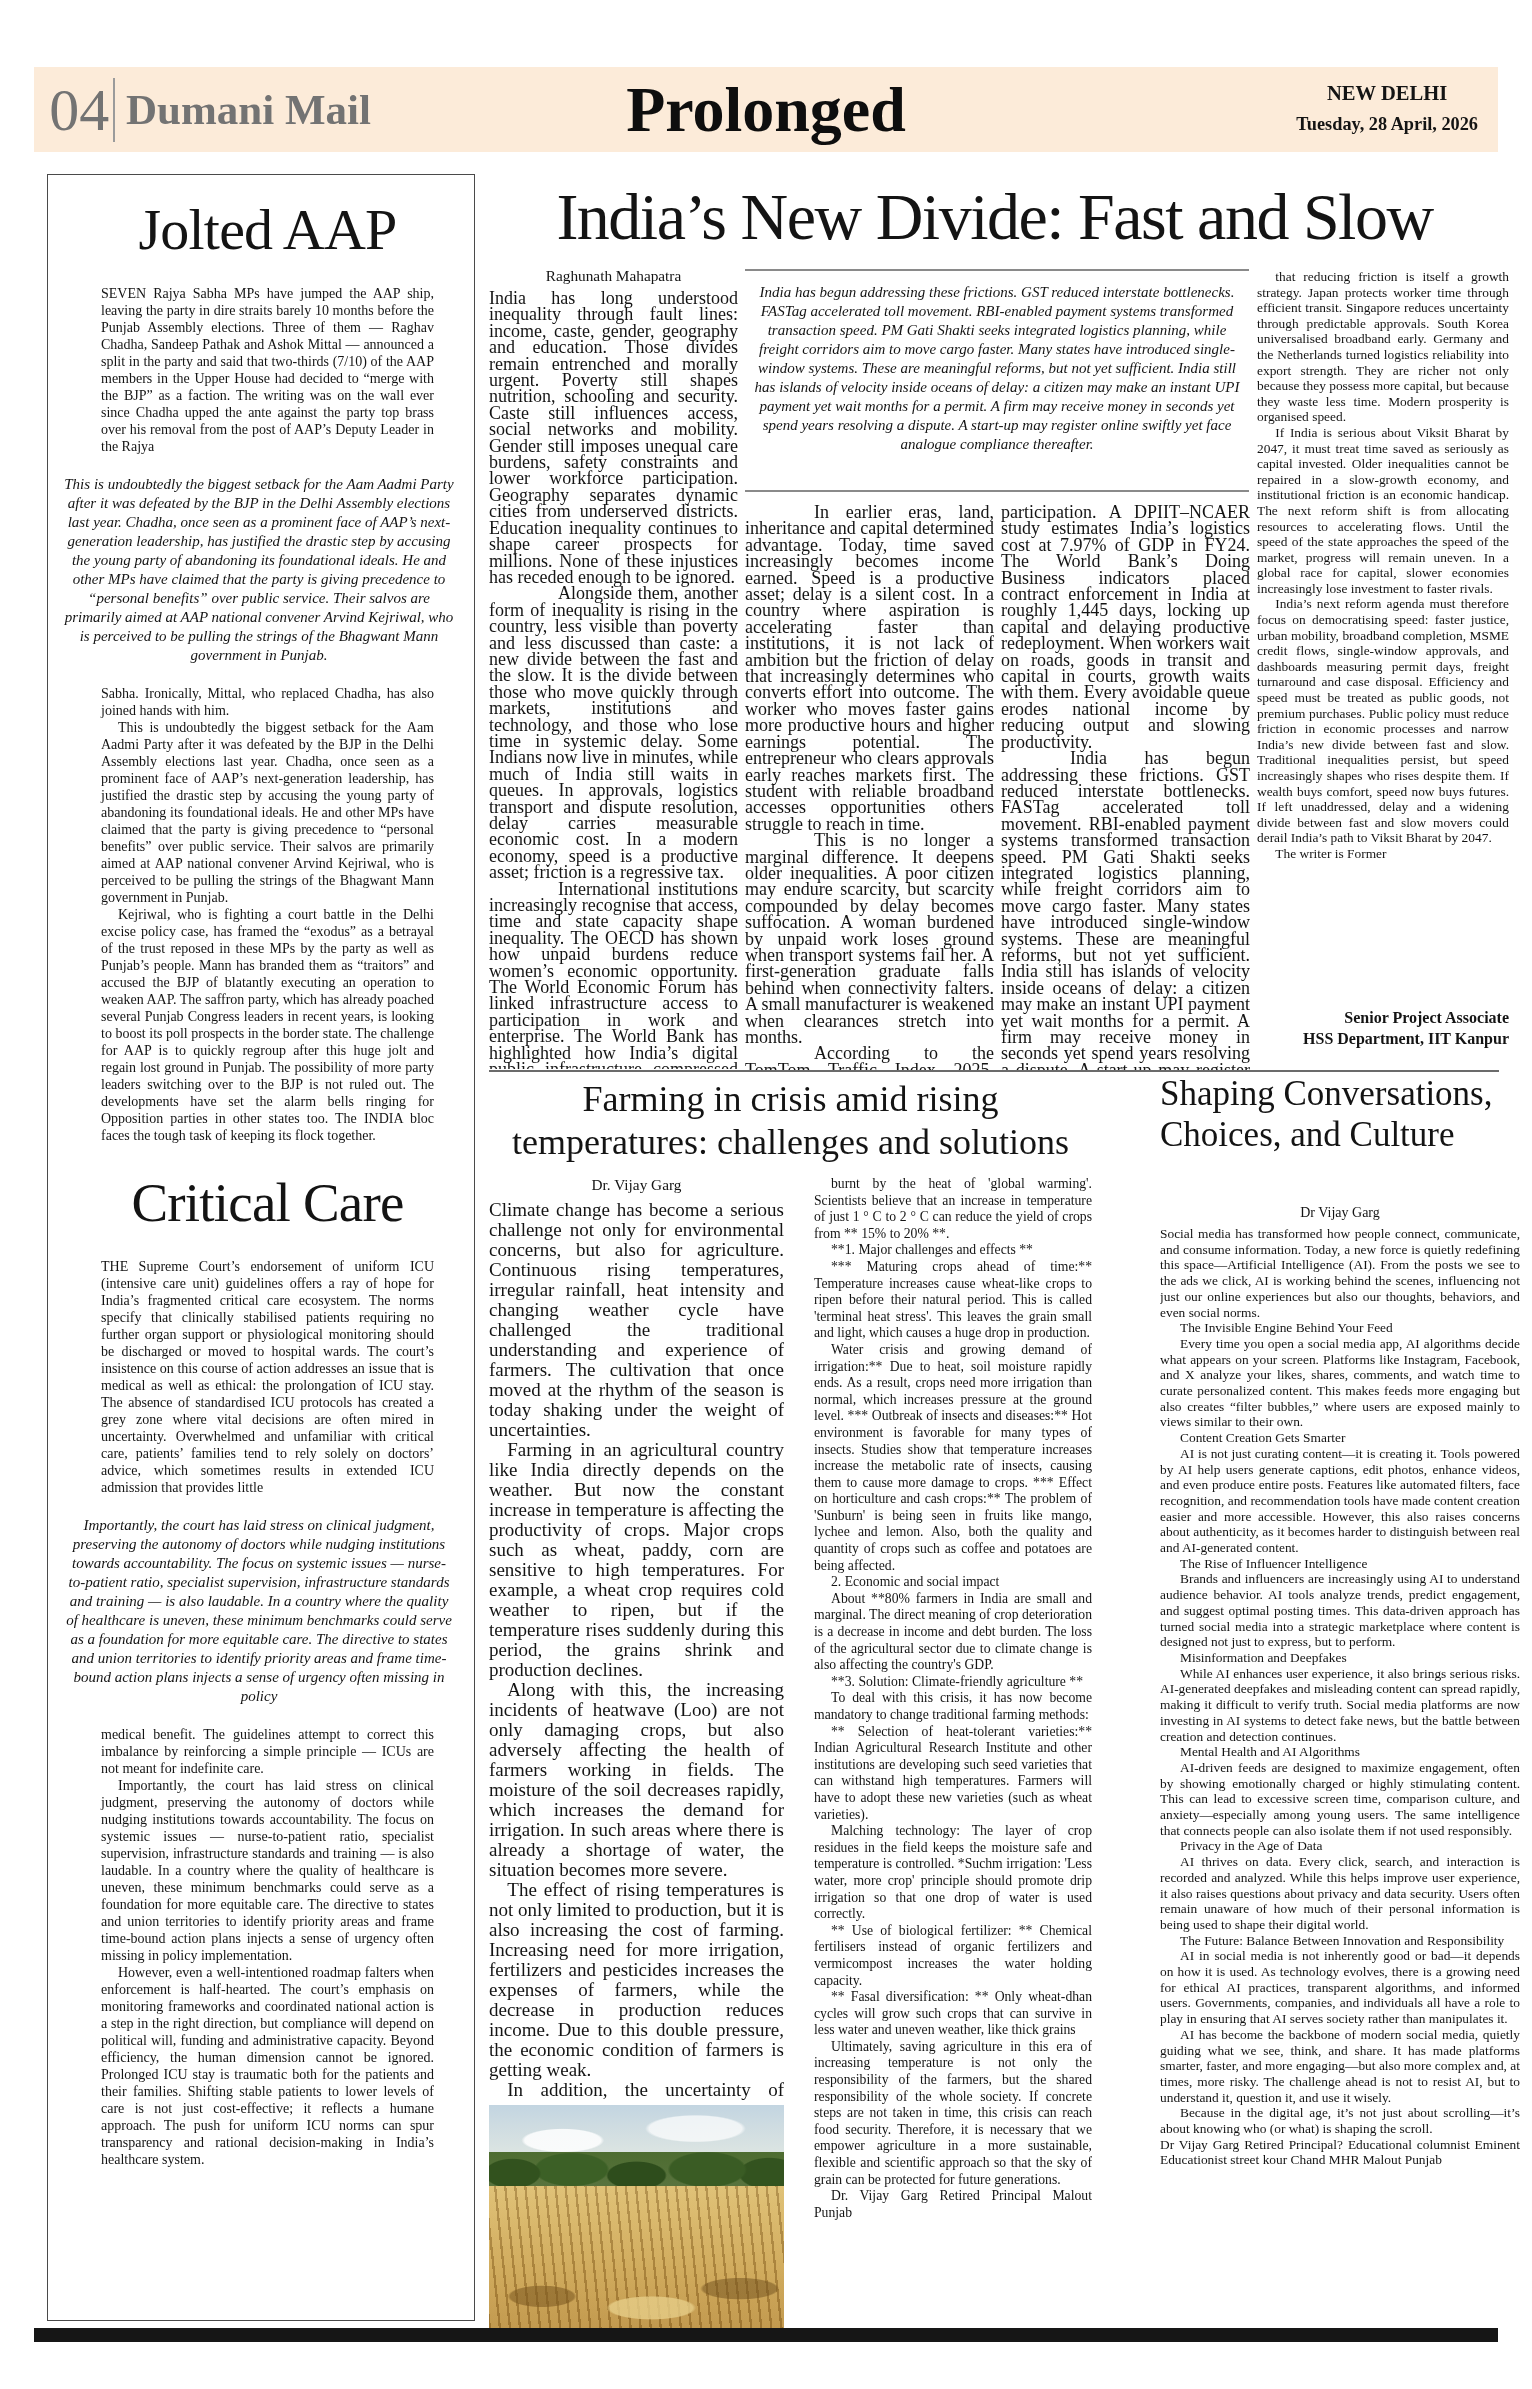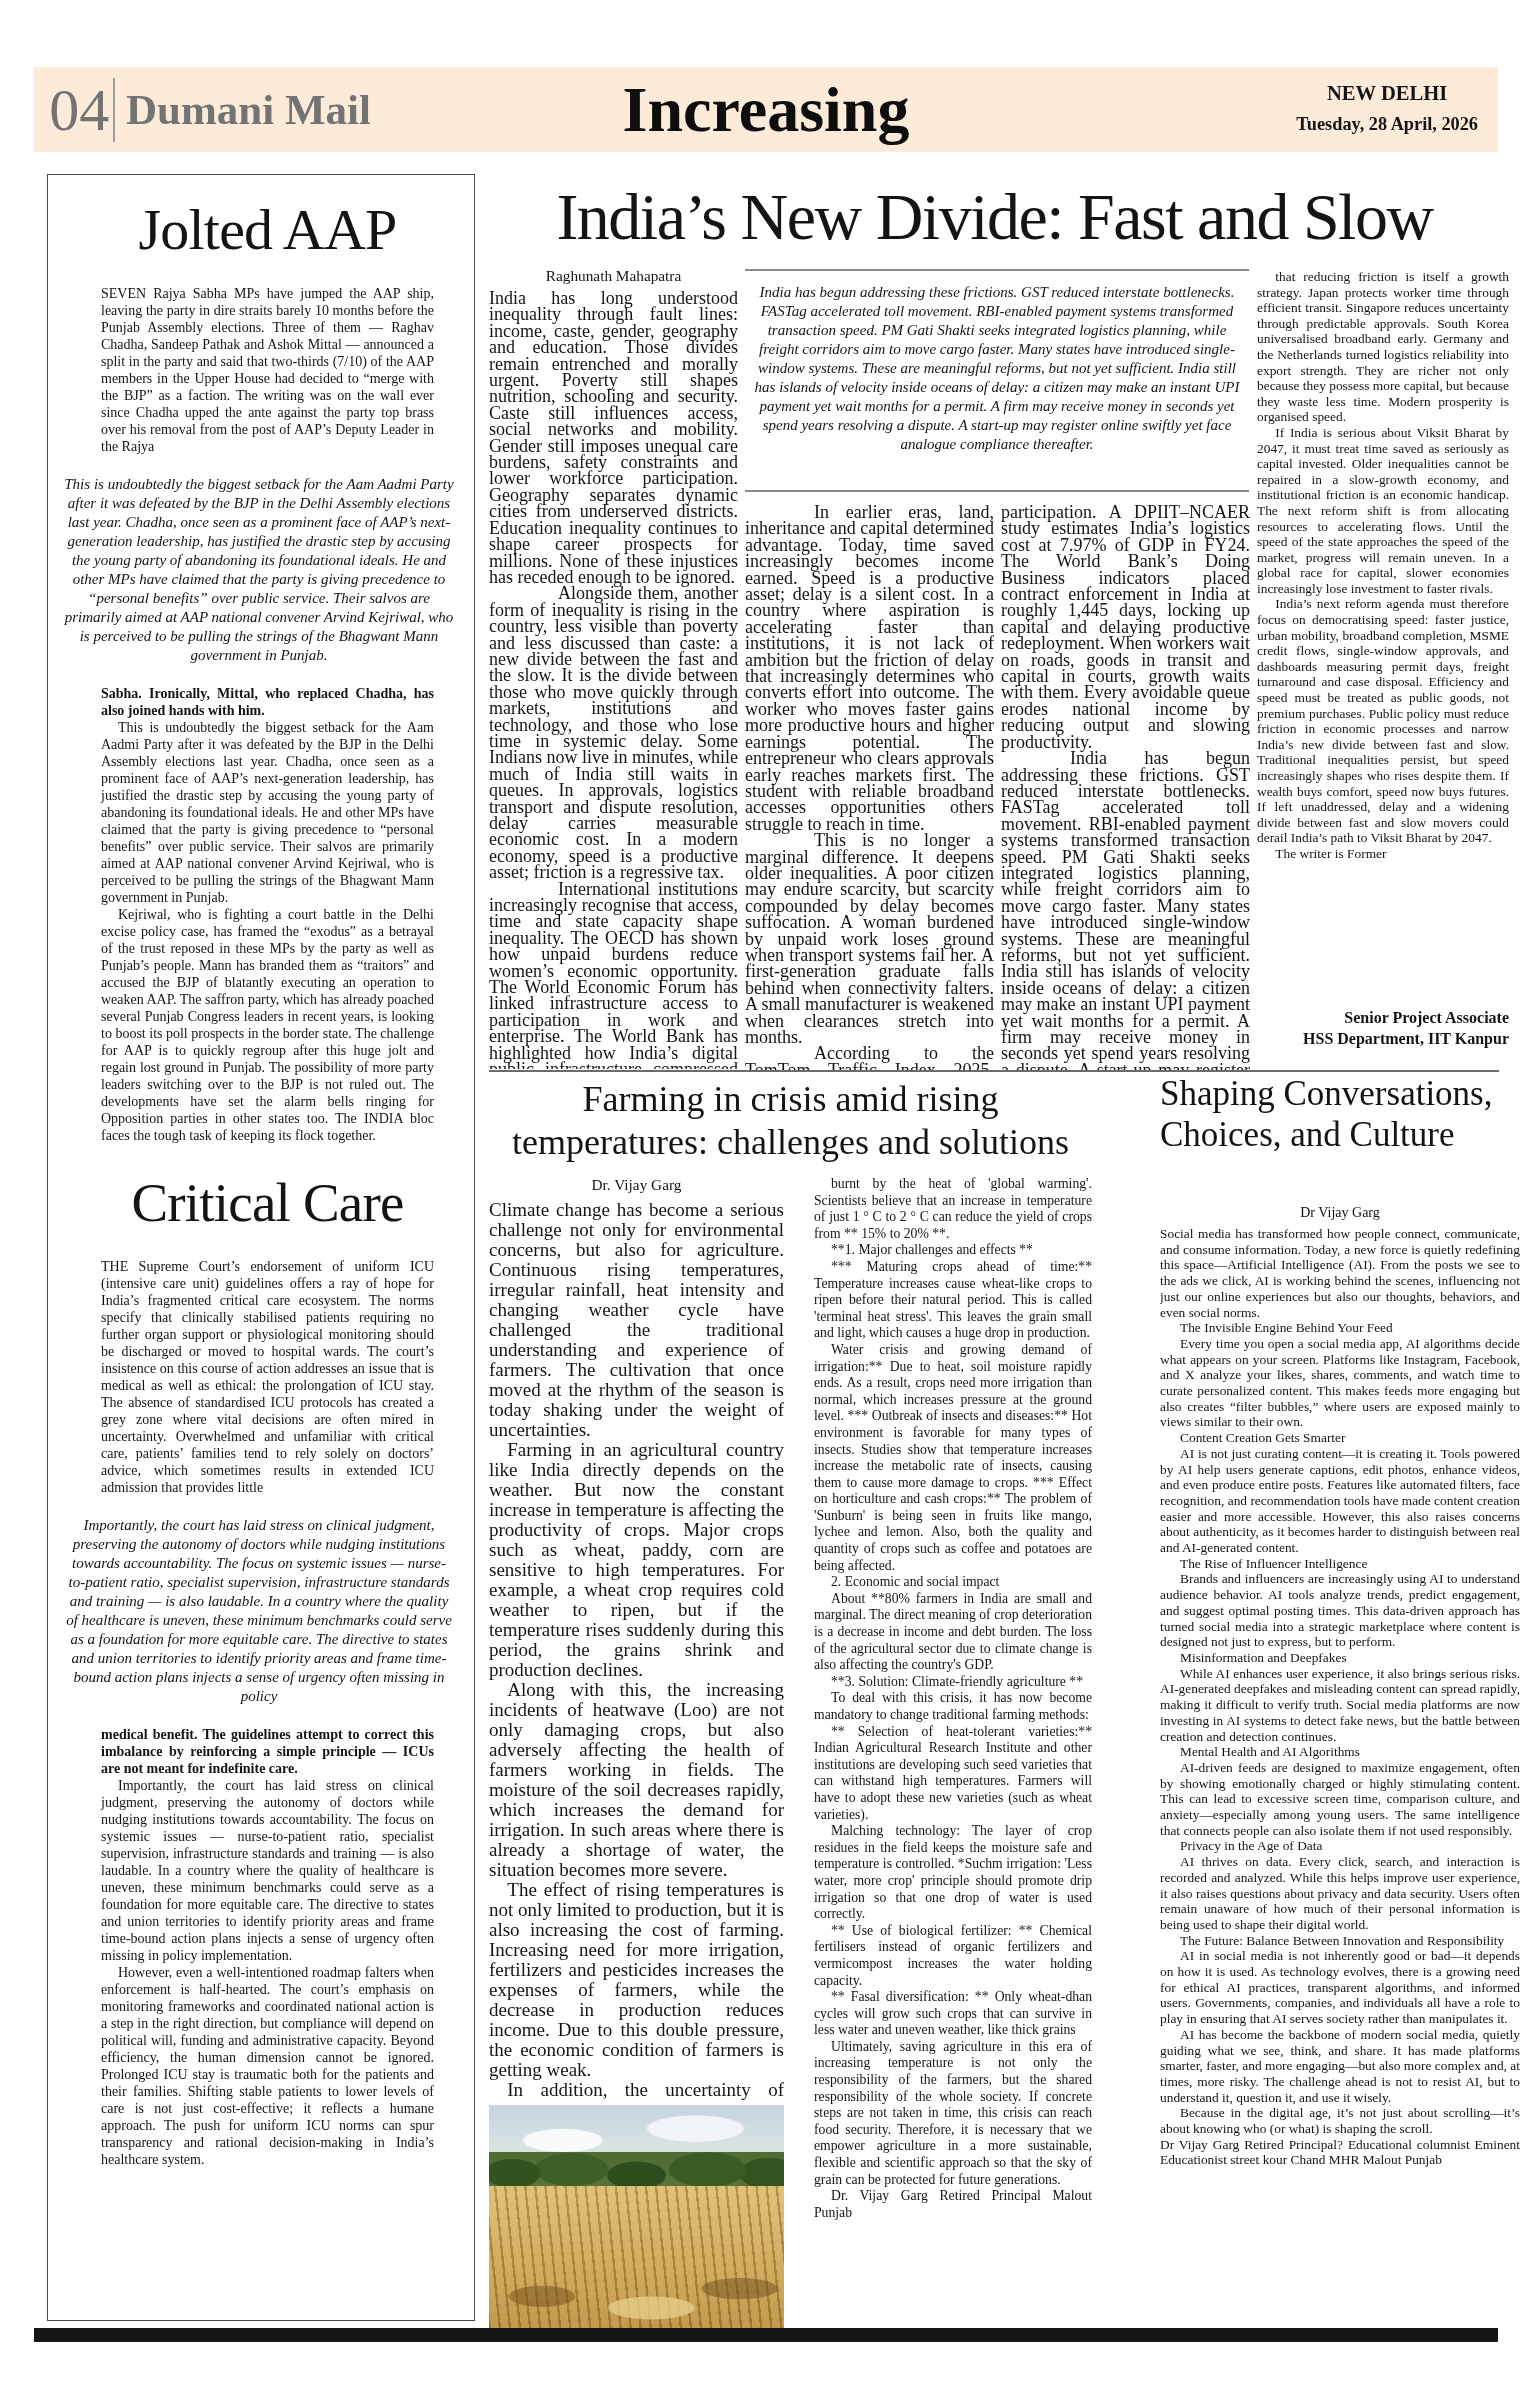--- a/index.html
+++ b/index.html
@@ -23,21 +23,21 @@
 
   
   #left-box{left:47px;top:174px;width:428px;height:2147px;border:1.5px solid #4a4a4a;
     padding:15px 40px 0 53px;overflow:hidden;}
   .ed-title{text-align:center;font-weight:normal;font-size:58px;line-height:64px;letter-spacing:-0.8px;margin:7.6px 0 23px;}
   .ed-title.second{margin-top:27.5px;font-size:55px;}
   .ed-lead{font-size:14px;line-height:17px;text-align:justify;}
   .ed-quote{font-style:italic;font-size:15px;line-height:19px;text-align:center;
     margin:20px -20px 20px -37px;}
   .paras p{font-size:14px;line-height:17px;text-align:justify;text-indent:17px;}
-  .paras p.ni{text-indent:0;font-weight:bold;}
+  .paras p.ni{text-indent:0;}
 
   
   #main-title{left:489px;top:179px;width:1011px;text-align:center;font-size:66px;line-height:75px;letter-spacing:-1.5px;white-space:nowrap;}
   #main-byline{left:489px;top:267px;width:249px;text-align:center;font-size:15.3px;}
   #main-quote-box{left:745px;top:269px;width:504px;height:223px;border-top:2.3px solid #8a8a8a;border-bottom:2.3px solid #8a8a8a;
     padding:12.2px 9.2px;overflow:hidden;font-style:italic;font-size:15px;line-height:19px;text-align:center;}
   .mcol{overflow:hidden;}
   .mcol p{font-size:18px;line-height:16.4px;text-align:justify;text-indent:69px;}
   .mcol p.ni{text-indent:0;}
   #main-col1{left:489px;top:290px;width:249px;height:779px;}
@@ -93,21 +93,21 @@
 
   #bottom-bar{left:34px;top:2328px;width:1464px;height:13.7px;background:#161616;}
 </style>
 </head>
 <body>
 
 <div class="abs" id="header-band">
   <div id="page-number">04</div>
   <div id="header-vdiv"></div>
   <div id="masthead">Dumani Mail</div>
-  <div id="section-title">Increasing</div>
+  <div id="section-title">Prolonged</div>
   <div id="dateline">
     <div id="city">NEW DELHI</div>
     <div id="date">Tuesday, 28 April, 2026</div>
   </div>
 </div>
 
 <aside class="abs" id="left-box">
   <h1 class="ed-title">Jolted AAP</h1>
   <p class="ed-lead">SEVEN Rajya Sabha MPs have jumped the AAP ship, leaving the party in dire straits barely 10 months before the Punjab Assembly elections. Three of them — Raghav Chadha, Sandeep Pathak and Ashok Mittal — announced a split in the party and said that two-thirds (7/10) of the AAP members in the Upper House had decided to “merge with the BJP” as a faction. The writing was on the wall ever since Chadha upped the ante against the party top brass over his removal from the post of AAP’s Deputy Leader in the Rajya</p>
   <div class="ed-quote">This is undoubtedly the biggest setback for the Aam Aadmi Party after it was defeated by the BJP in the Delhi Assembly elections last year. Chadha, once seen as a prominent face of AAP’s next-generation leadership, has justified the drastic step by accusing the young party of abandoning its foundational ideals. He and other MPs have claimed that the party is giving precedence to “personal benefits” over public service. Their salvos are primarily aimed at AAP national convener Arvind Kejriwal, who is perceived to be pulling the strings of the Bhagwant Mann government in Punjab.</div>

